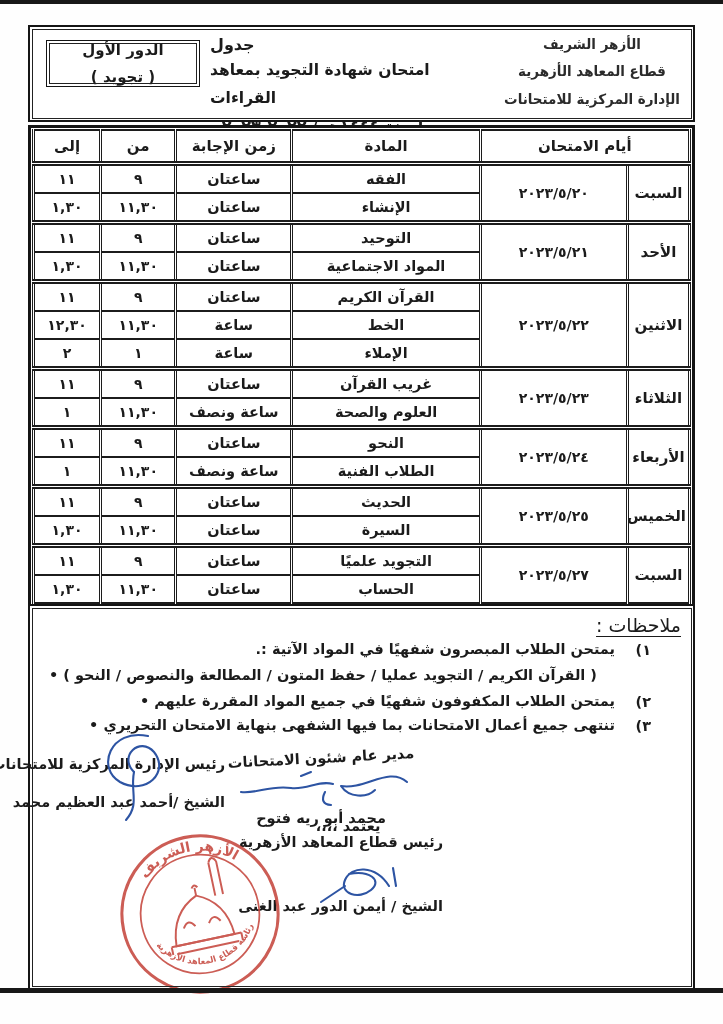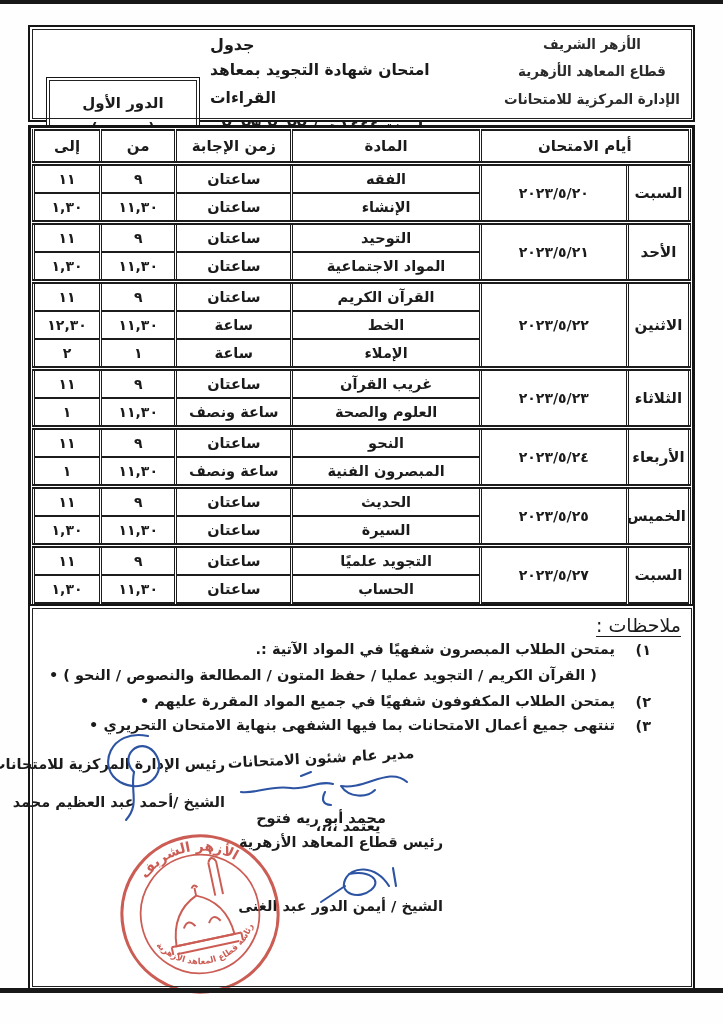--- a/index.html
+++ b/index.html
@@ -15,21 +15,21 @@
 
   
   .header-box{left:28px;top:25px;width:667px;height:97px;}
   .org-block{position:absolute;right:6px;top:5px;width:190px;text-align:center;
              font-weight:700;font-size:13.5px;line-height:1.95;color:#2b2b2b;
              letter-spacing:-0.3px;transform:scaleY(1.04);}
   .title-block{position:absolute;right:200px;left:180px;top:6px;text-align:left;font-weight:700;}
   .title-l1{font-size:16px;line-height:1.5;}
   .title-l2{font-size:15.5px;line-height:1.8;}
   .title-l3{font-size:16px;line-height:1.8;}
-  .round-box{left:16px;top:13px;width:154px;height:78px;border-width:1.8px;margin-top:37px;}
+  .round-box{left:16px;top:13px;width:154px;height:47px;border-width:1.8px;}
   .round-box::after{inset:2px;}
   .round-inner{position:absolute;inset:0;display:flex;flex-direction:column;justify-content:center;
                text-align:center;font-weight:700;font-size:15px;line-height:1.75;}
 
   
   .table-frame{position:absolute;left:28px;top:125px;width:667px;border:3px solid #141414;
                background:#fff;padding:1px;box-sizing:border-box;}
   table.exam{width:100%;border-collapse:collapse;table-layout:fixed;direction:rtl;}
   .exam th,.exam td{border-left:3px double #1c1c1c;border-right:3px double #1c1c1c;
       border-top:2px solid #1c1c1c;border-bottom:2px solid #1c1c1c;
@@ -173,21 +173,21 @@
           </tr>
           <tr class="group-start">
             <td class="day-cell" rowspan="2">الأربعاء</td>
             <td class="date-cell" rowspan="2">٢٠٢٣/٥/٢٤</td>
             <td class="subject-cell">النحو</td>
             <td class="duration-cell">ساعتان</td>
             <td class="from-cell">٩</td>
             <td class="to-cell">١١</td>
           </tr>
           <tr class="row-inner">
-            <td class="subject-cell">المبصرون الفنية</td>
+            <td class="subject-cell">الطلاب الفنية</td>
             <td class="duration-cell">ساعة ونصف</td>
             <td class="from-cell">١١,٣٠</td>
             <td class="to-cell">١</td>
           </tr>
           <tr class="group-start">
             <td class="day-cell" rowspan="2">الخميس</td>
             <td class="date-cell" rowspan="2">٢٠٢٣/٥/٢٥</td>
             <td class="subject-cell">الحديث</td>
             <td class="duration-cell">ساعتان</td>
             <td class="from-cell">٩</td>

